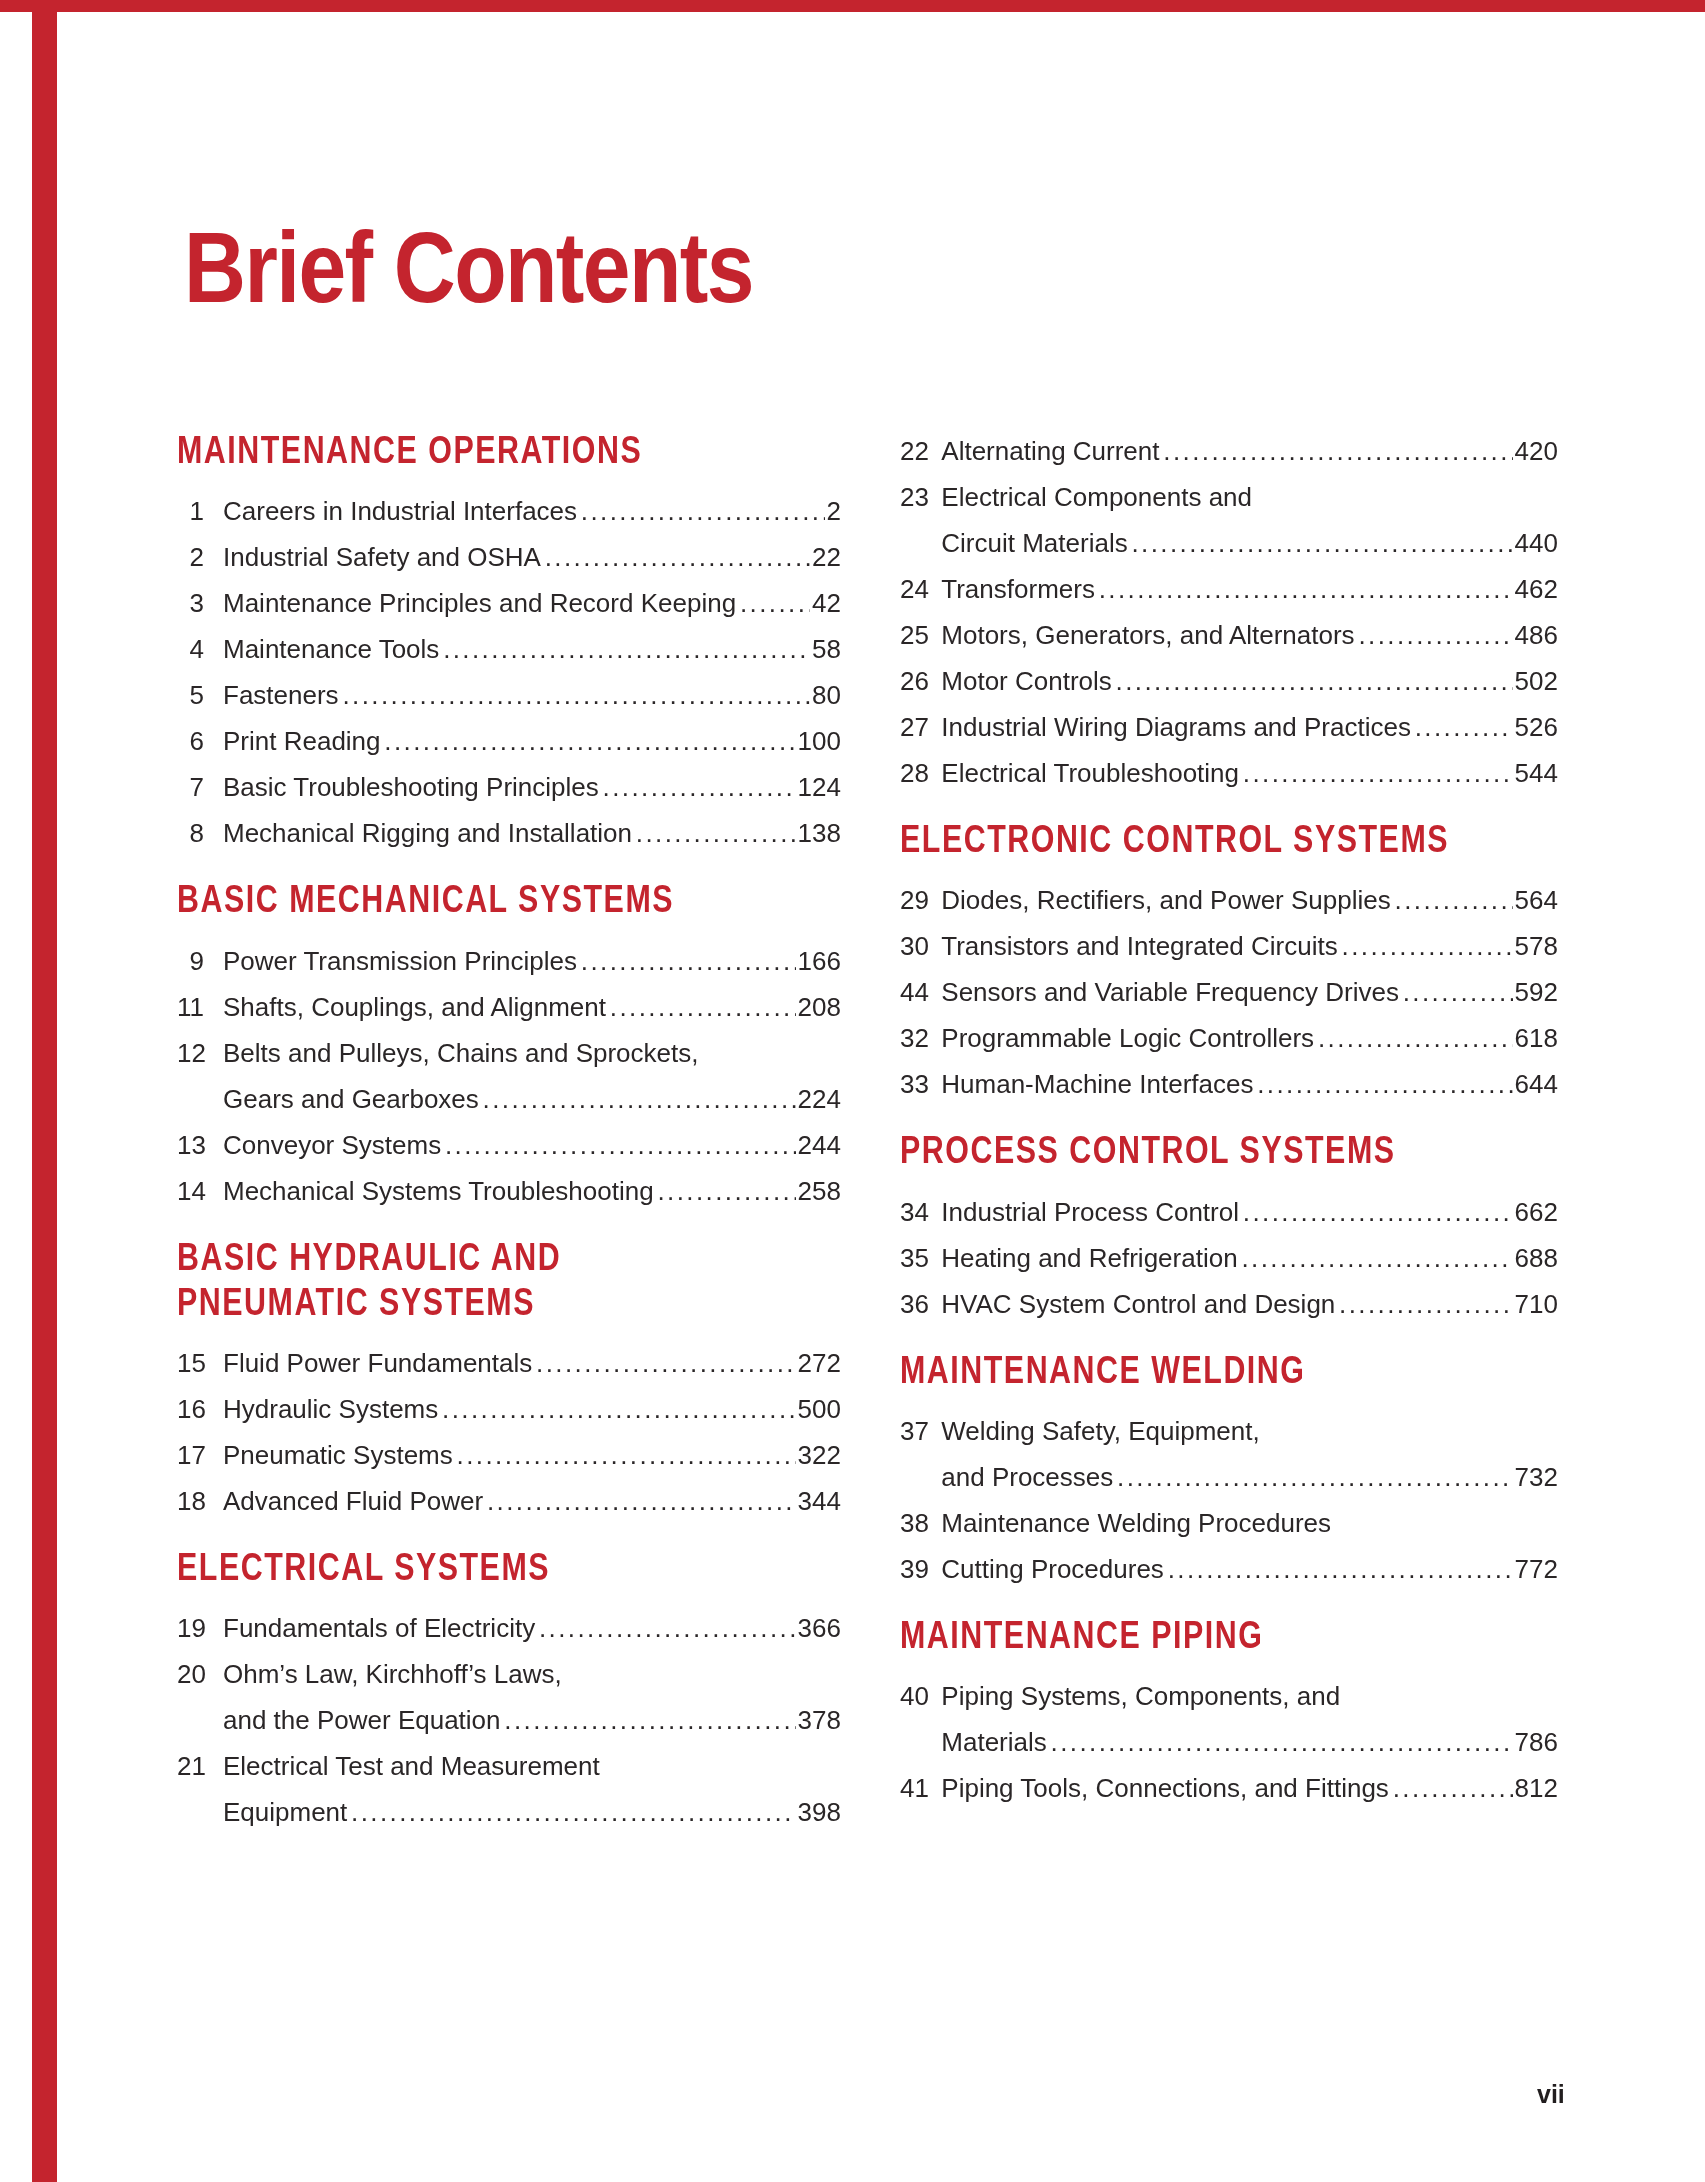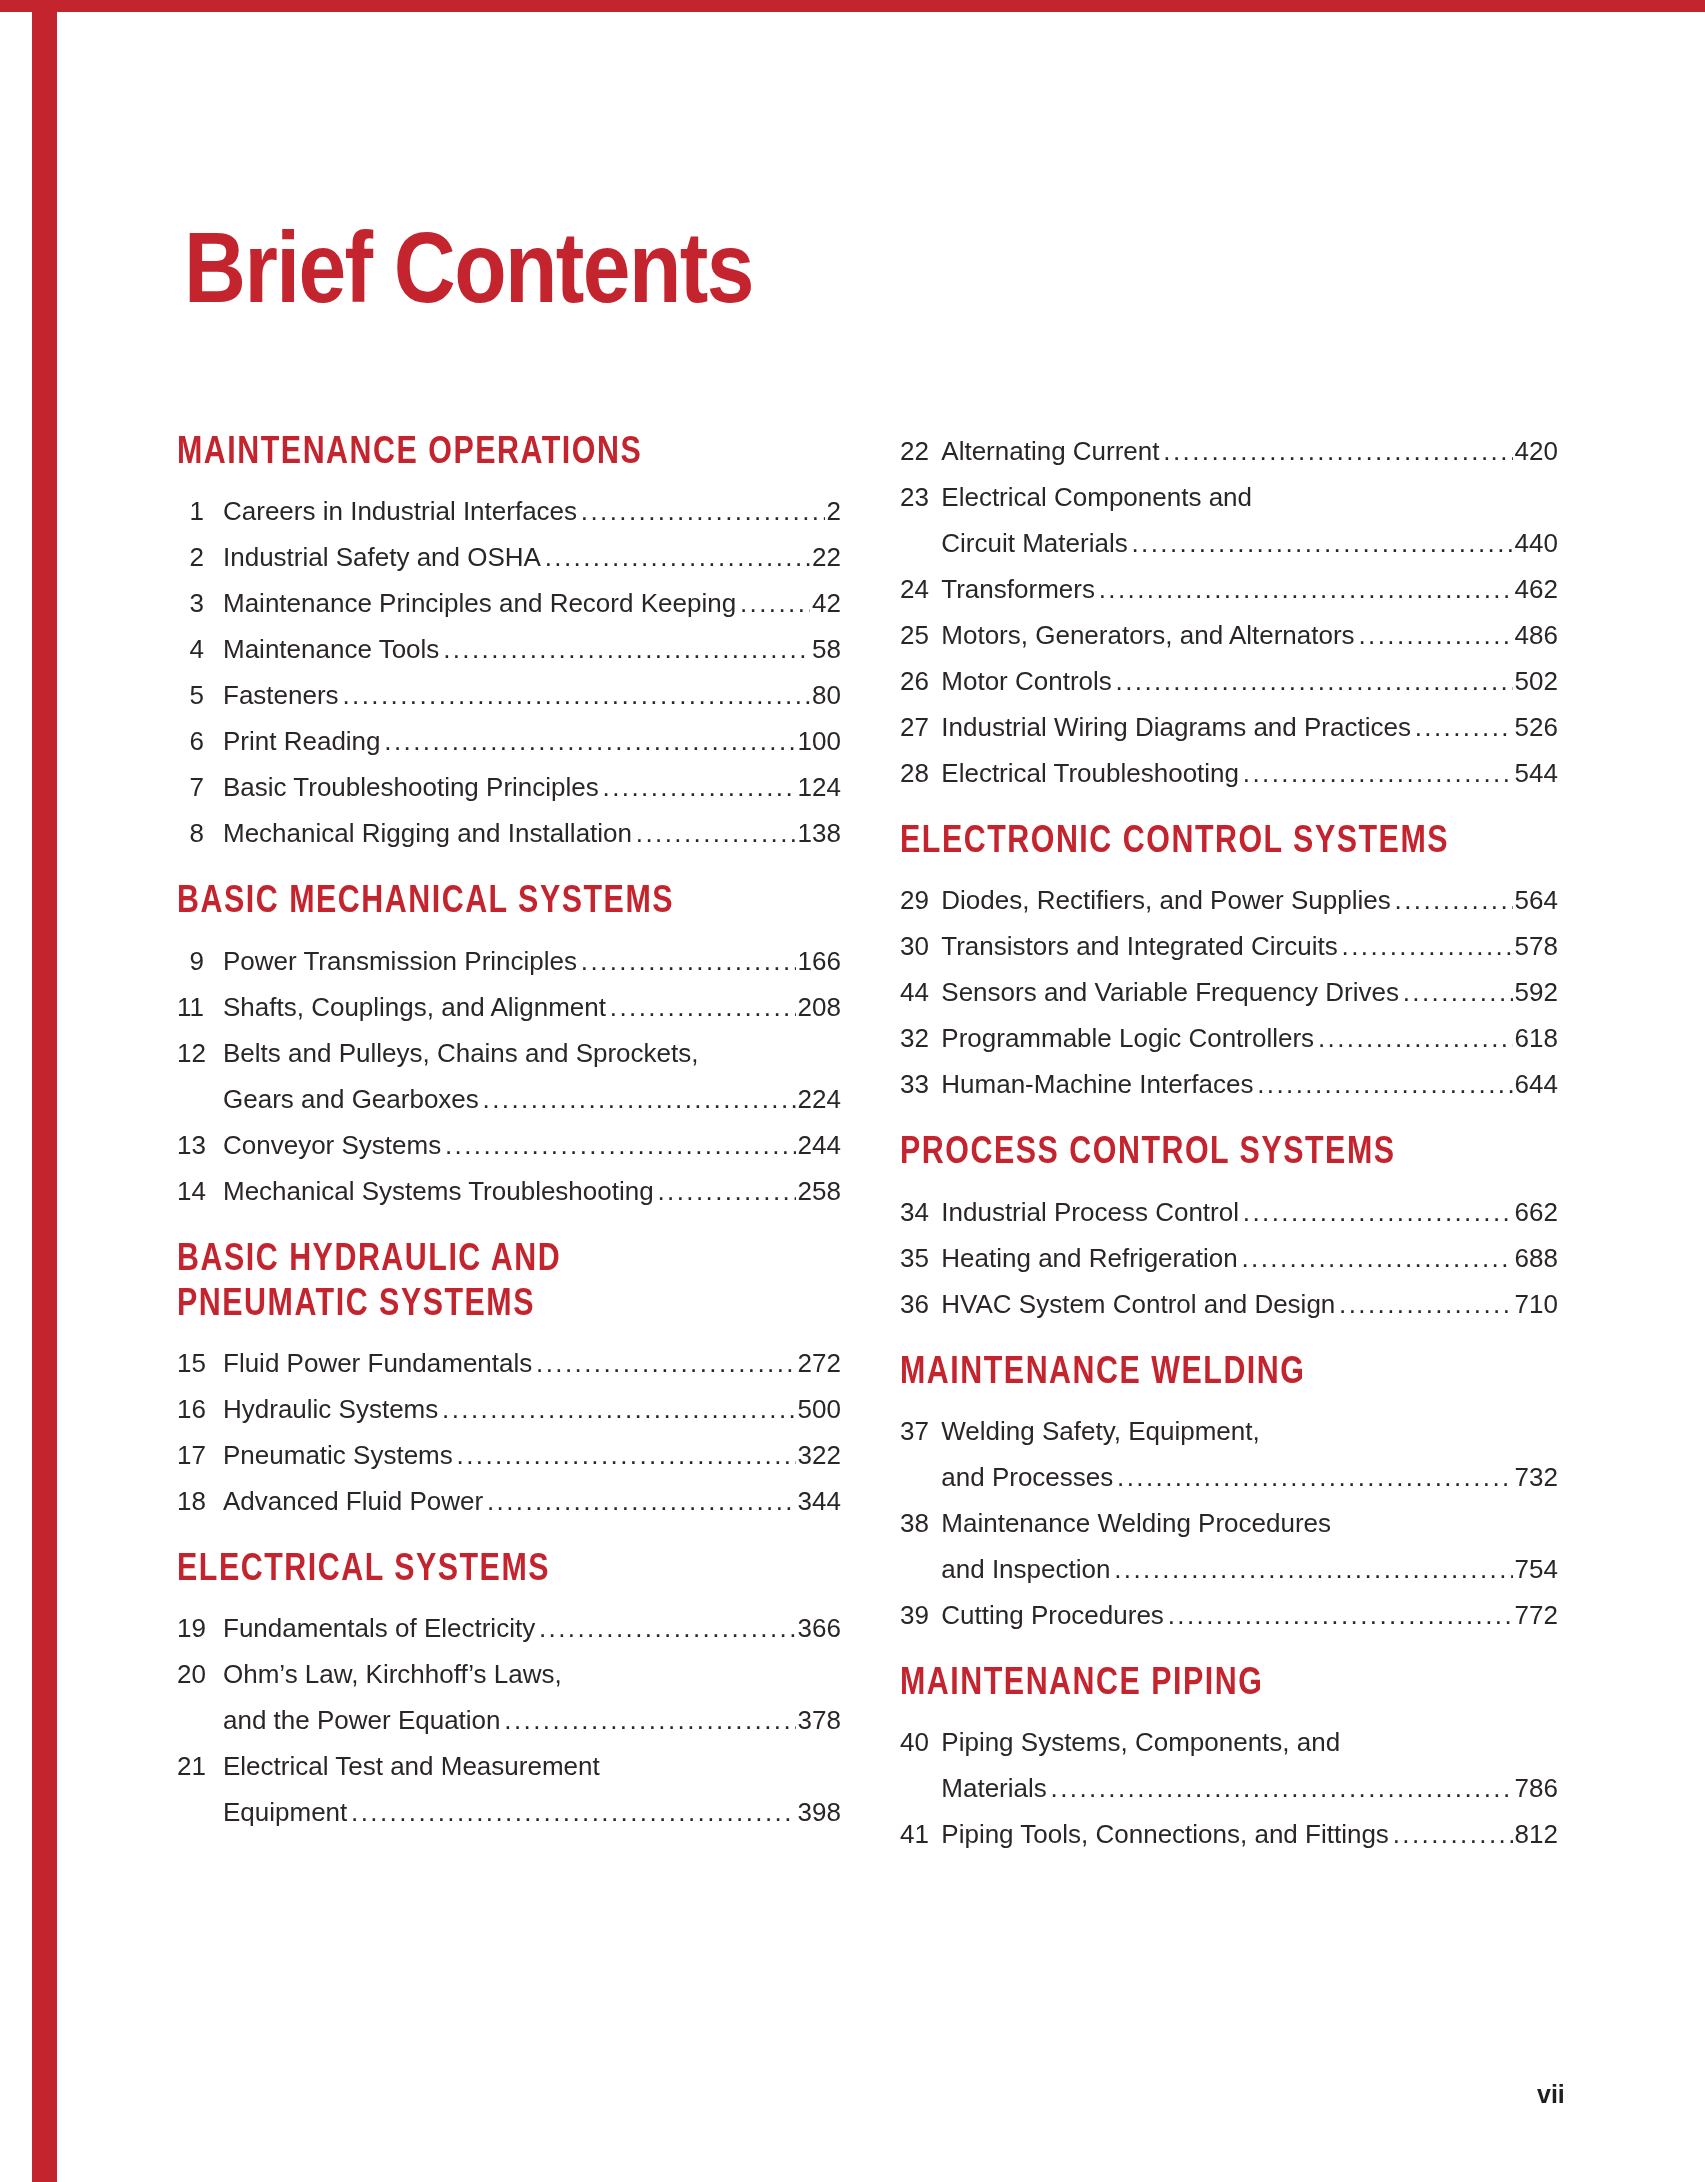--- a/index.html
+++ b/index.html
@@ -471,28 +471,20 @@
               <span class="page-num">732</span>
             </div>
           </div>
           <div class="item-line">
             <div class="item-num">38</div>
             <div class="item-body">
               <span class="item-title">Maintenance Welding Procedures</span>
             </div>
           </div>
           <div class="item-line">
-            <div class="item-num"></div>
-            <div class="item-body">
-              <span class="item-title">and Inspection</span>
-              <span class="leader"></span>
-              <span class="page-num">754</span>
-            </div>
-          </div>
-          <div class="item-line">
             <div class="item-num">39</div>
             <div class="item-body">
               <span class="item-title">Cutting Procedures</span>
               <span class="leader"></span>
               <span class="page-num">772</span>
             </div>
           </div>
         </div>
       </div>
       <div class="toc-section">

